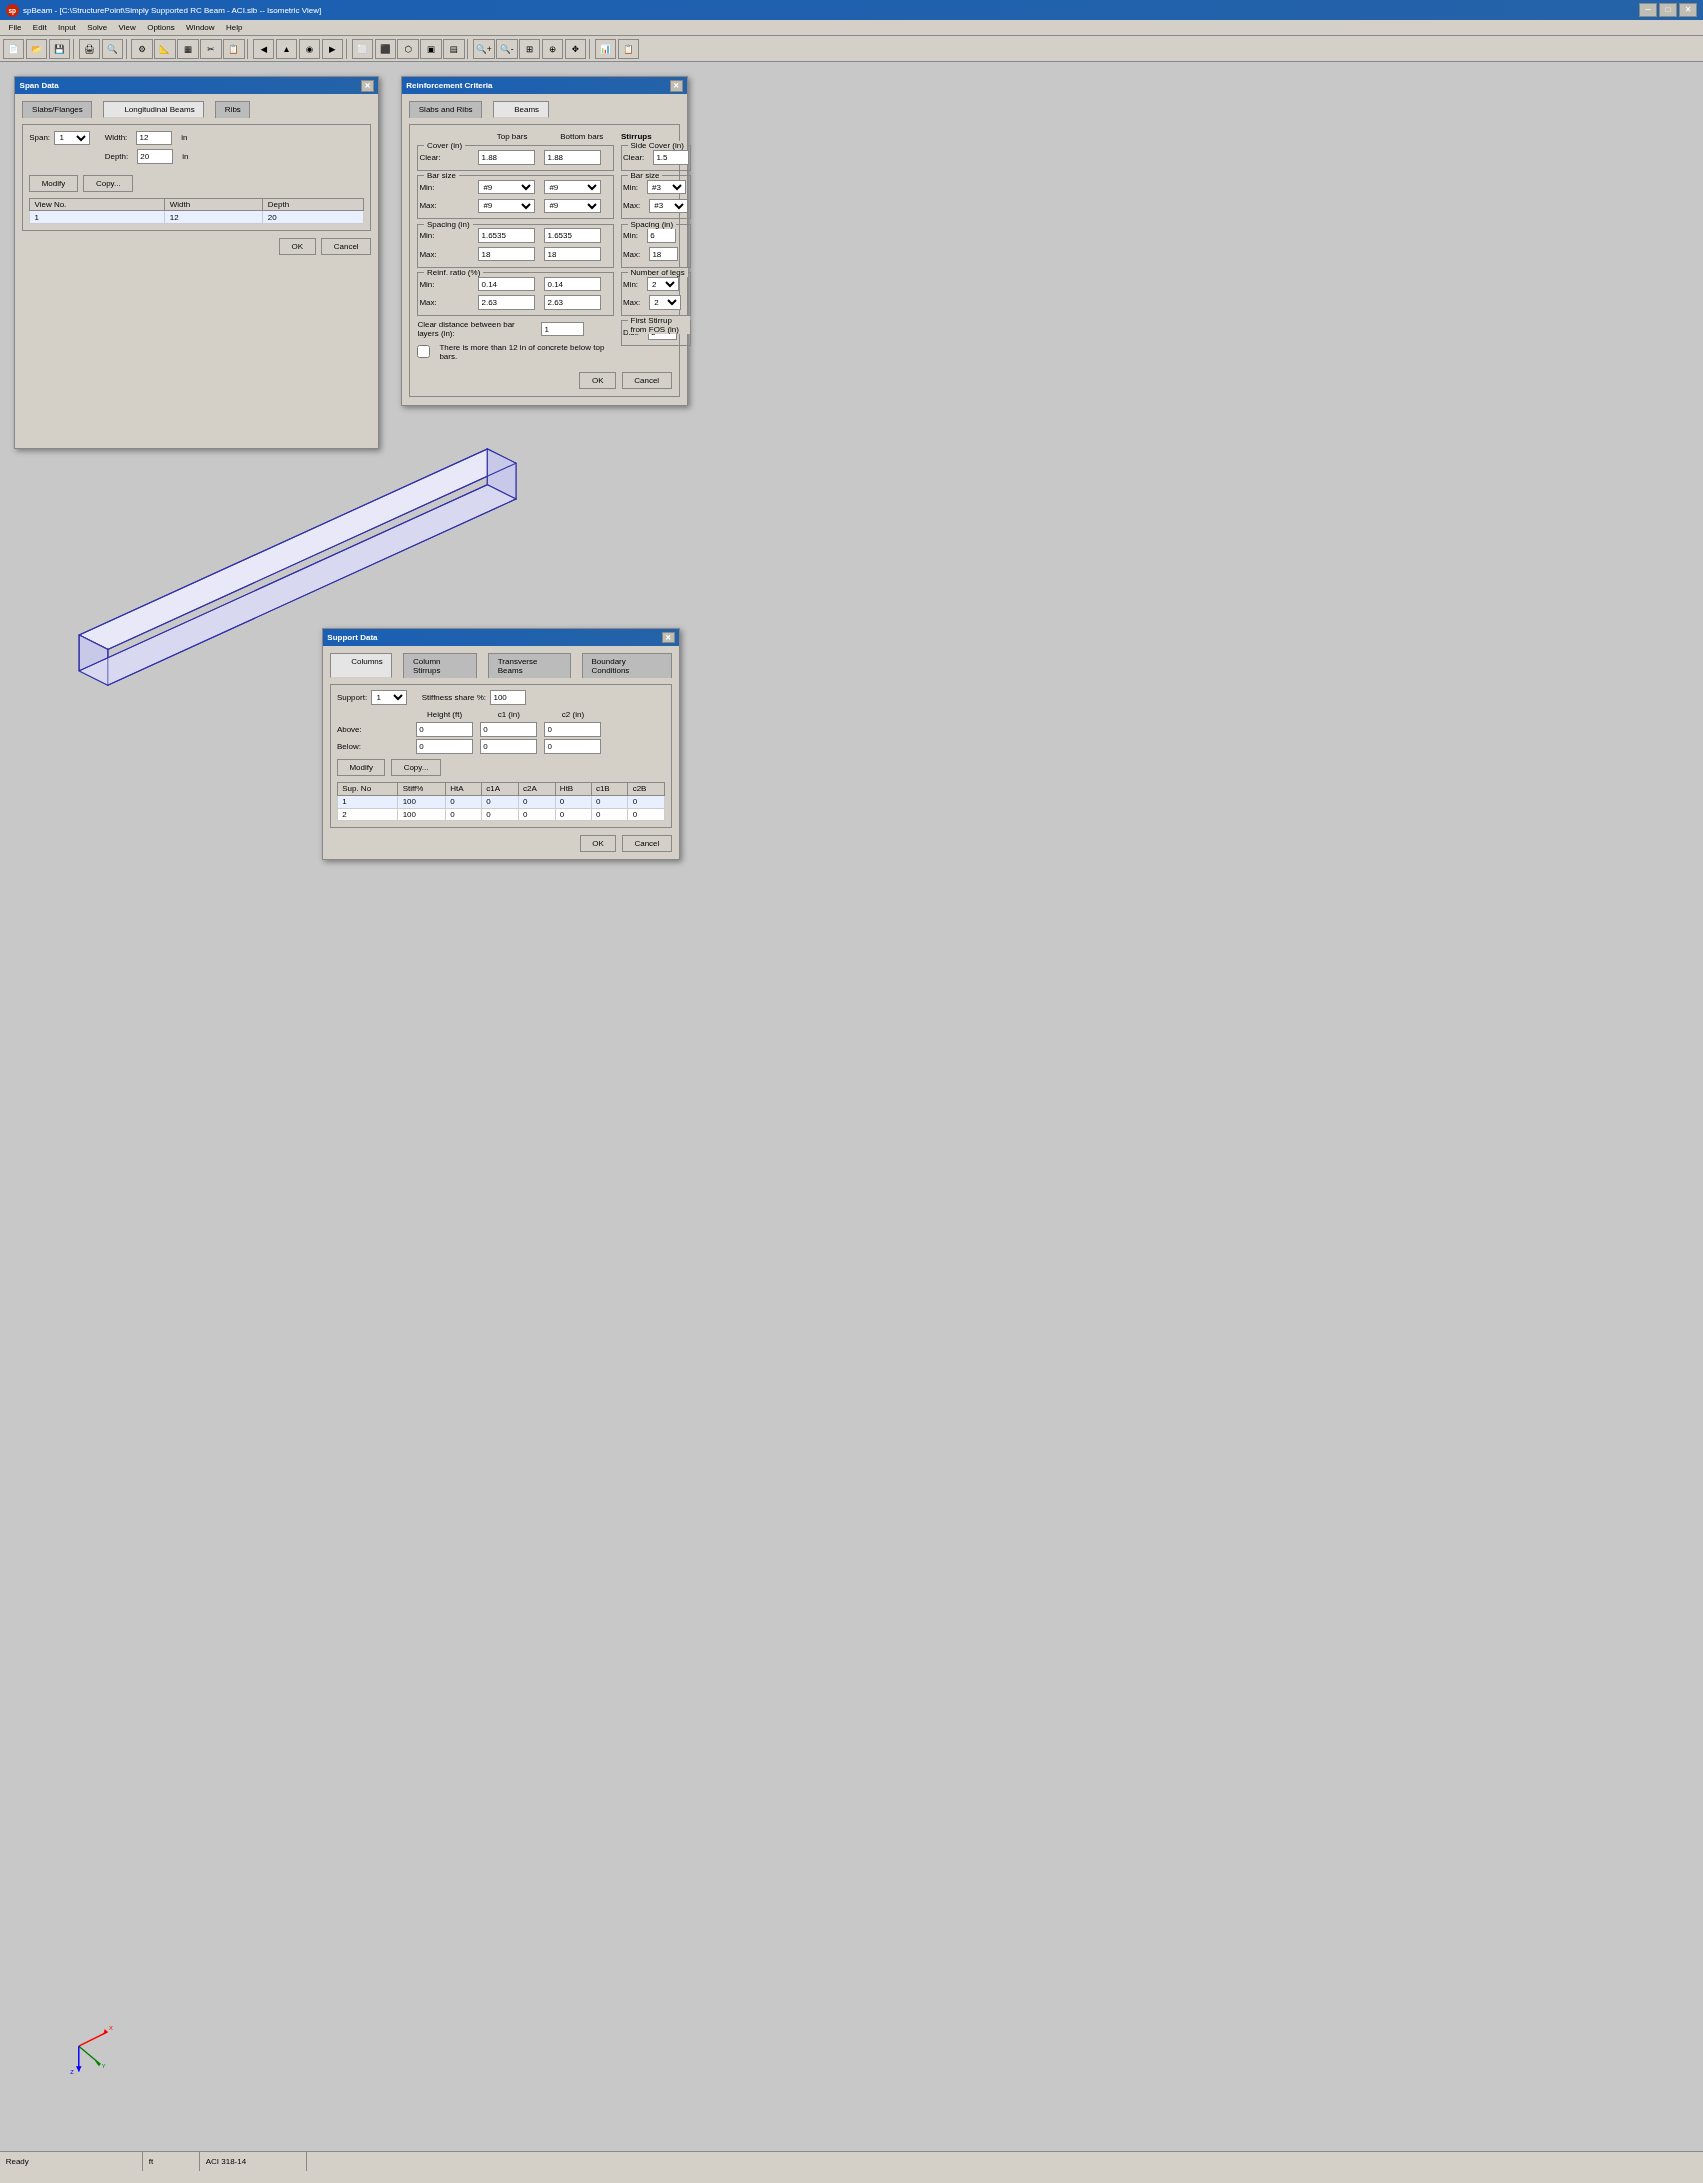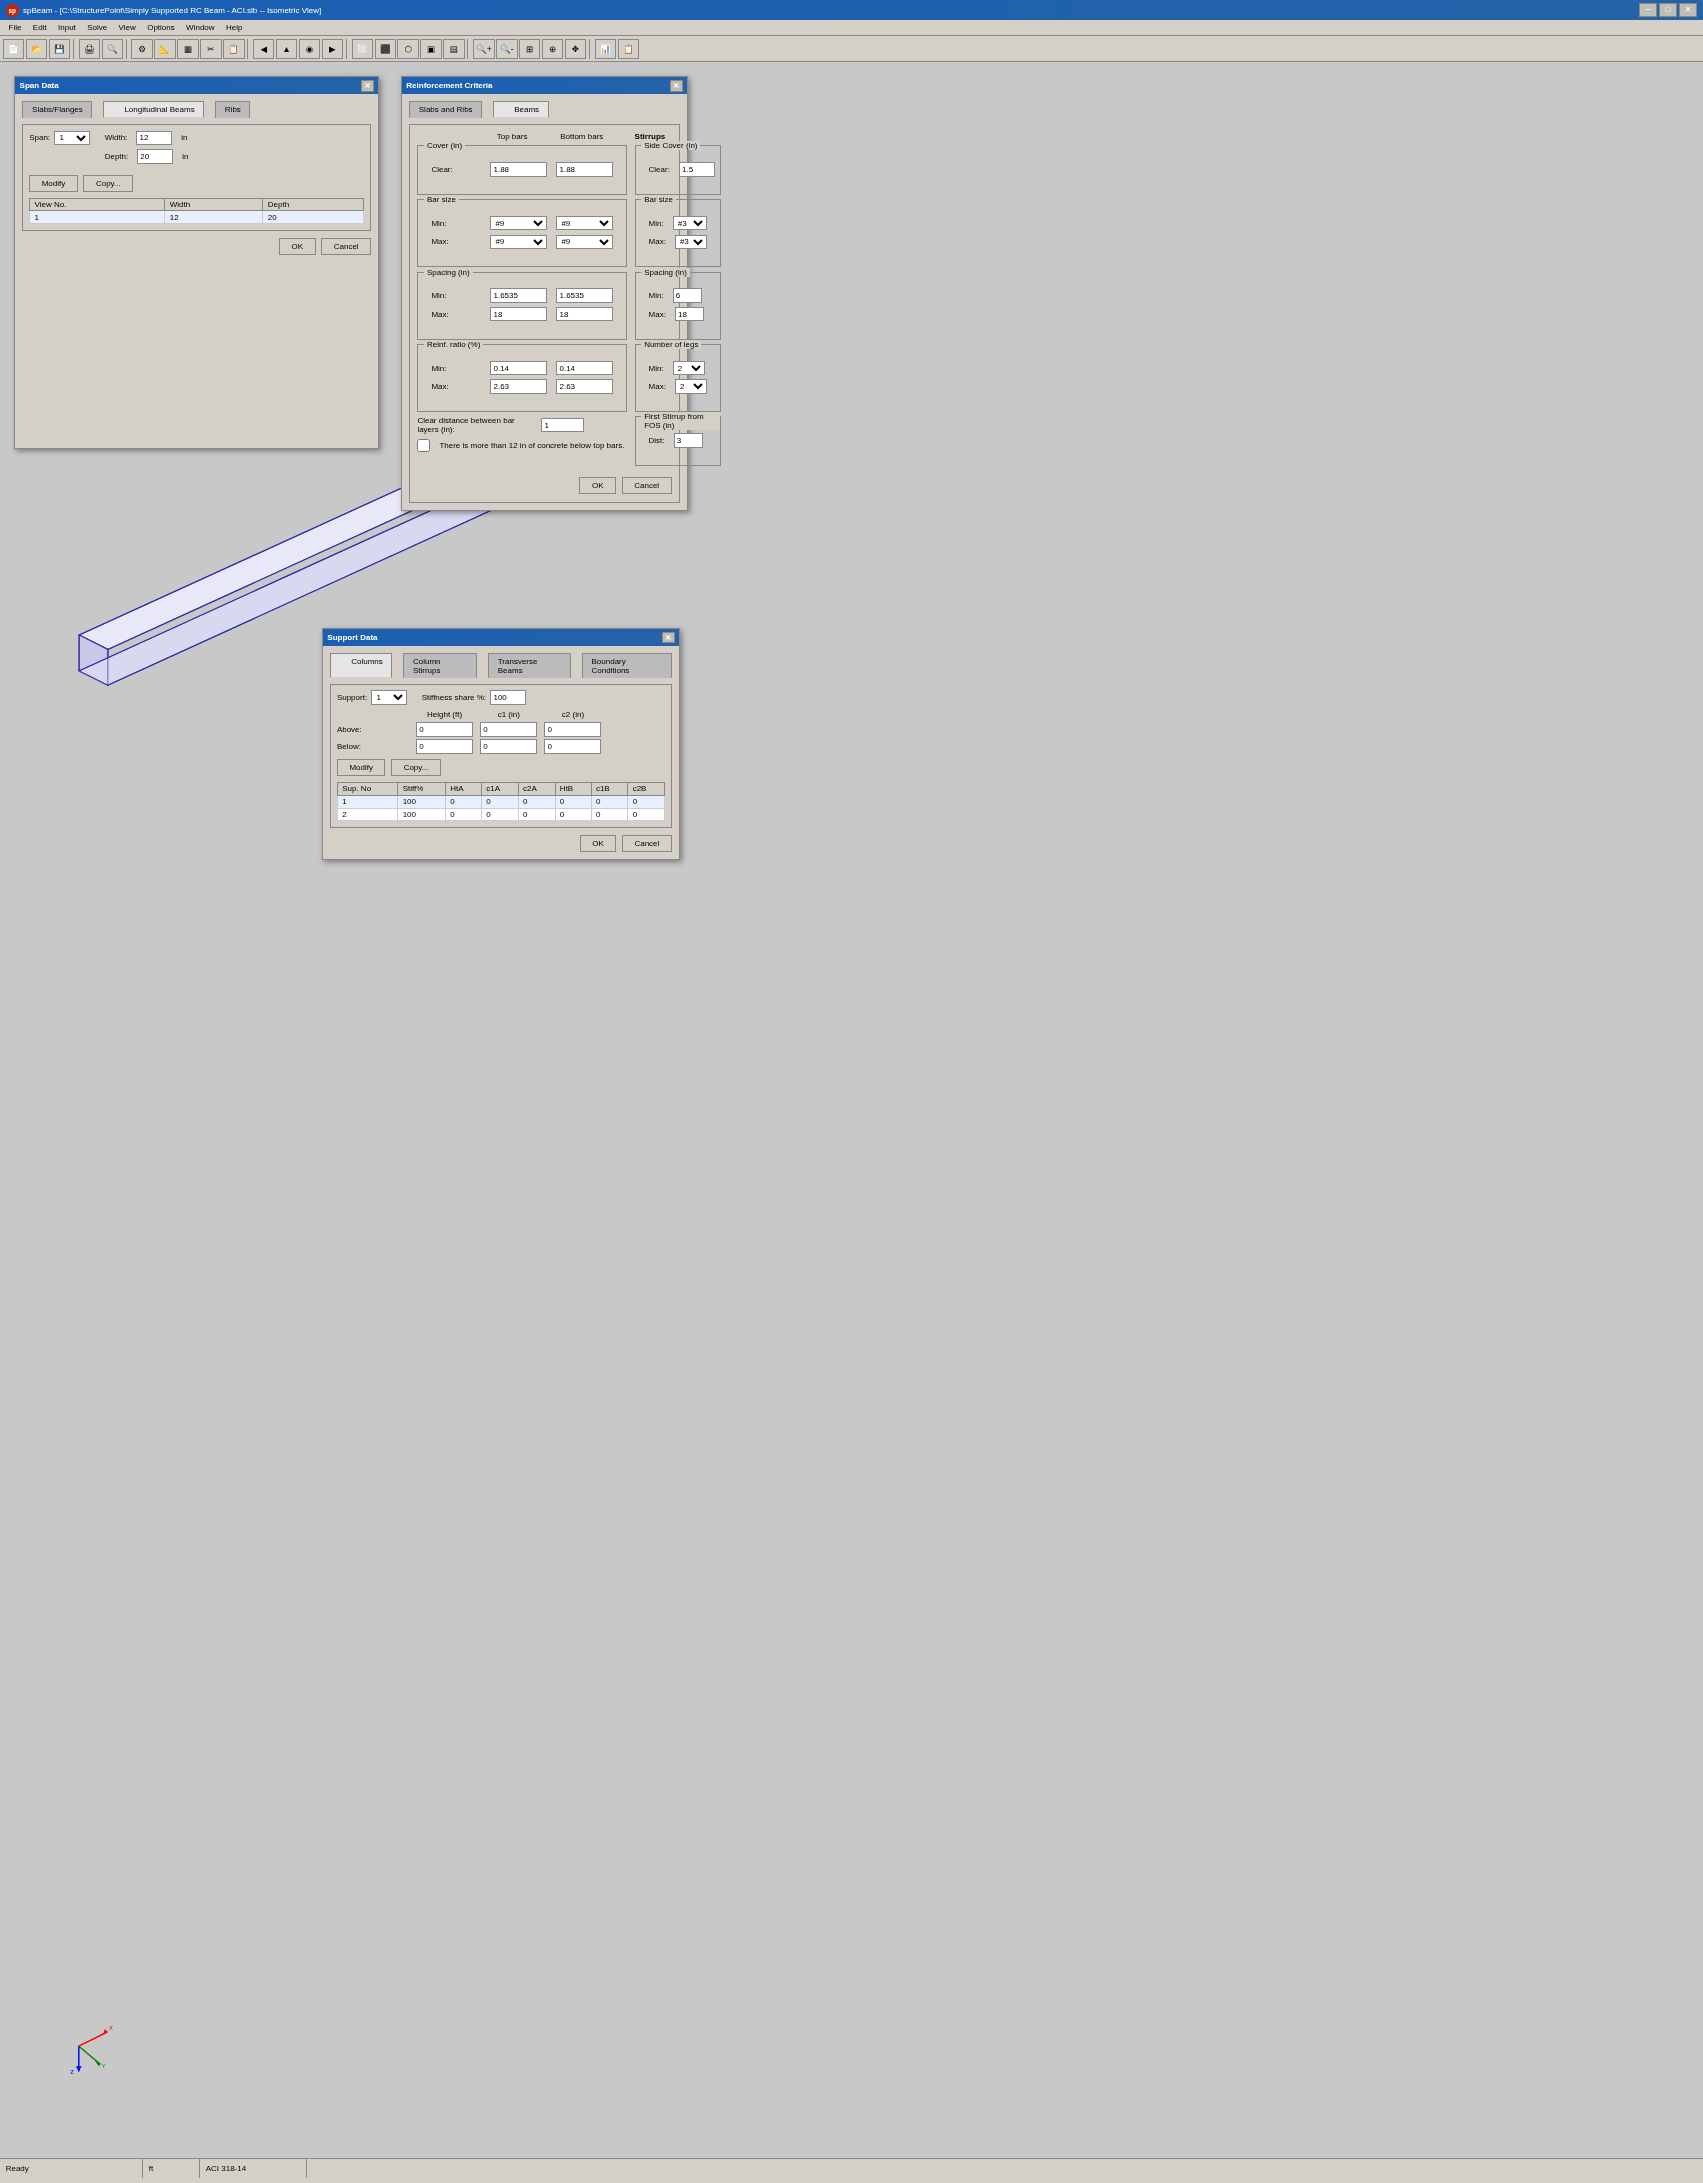--- a/index.html
+++ b/index.html
@@ -66,21 +66,21 @@
       position: absolute;
       top: 301px;
       left: 43px;
       width: 502px;
       height: 430px;
     }
 
     
     .status-bar {
       position: absolute;
-      bottom: 5px;
+      bottom: 12px;
       left: 0;
       width: 100%;
       height: 20px;
       background: #d4d0c8;
       border-top: 0.7px solid #888;
       display: flex;
       align-items: center;
     }
     .status-section {
       padding: 0 5.7px;
@@ -183,21 +183,21 @@
       background: #d4d0c8;
       border: 0.7px solid #888;
       cursor: pointer;
       font-size: 8px;
       height: 17px;
     }
 
     
     .groupbox {
       border: 0.7px solid #888;
-      padding: 13px;
+      padding: 1px;
       margin: 4.3px 0;
       position: relative;
     }
     .groupbox-title {
       position: absolute;
       top: -5px;
       left: 5.7px;
       background: #d4d0c8;
       padding: 0 2.9px;
       font-size: 8px;

